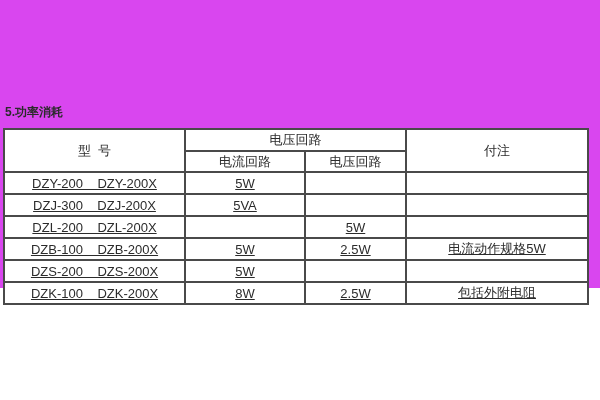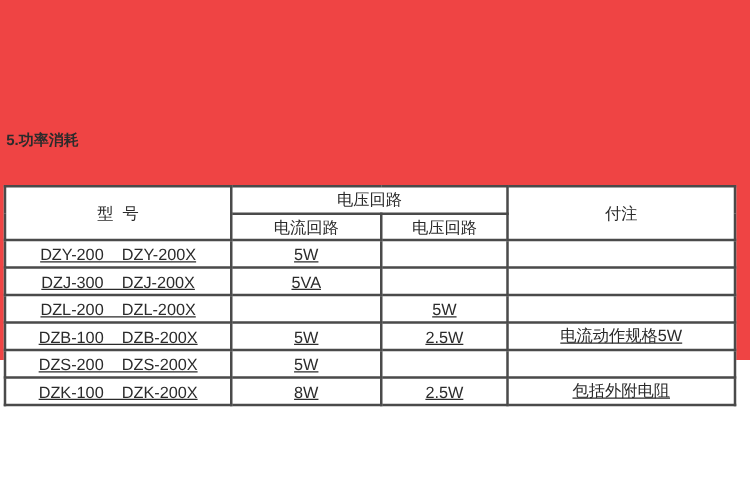--- a/index.html
+++ b/index.html
@@ -9,40 +9,39 @@
     width: 600px;
     height: 400px;
     font-family: "Liberation Sans", "DejaVu Sans", sans-serif;
     color: #2b2b2b;
     overflow: hidden;
   }
   .page {
     position: relative;
     width: 600px;
     height: 288px;
-    background: #ef4444;
+    background: #d946ef;
   }
   .section-title {
     position: absolute;
     left: 5px;
     top: 104px;
     font-size: 12px;
     font-weight: bold;
     color: #2b2b2b;
     white-space: pre;
   }
   table.spec {
     position: absolute;
     left: 3px;
     top: 128px;
     width: 584px;
     border-collapse: collapse;
     table-layout: fixed;
     background: #ffffff;
-    margin-top: 20px;
   }
   table.spec td, table.spec th {
     border: 2px solid #4a4a4a;
     padding: 0;
     text-align: center;
     vertical-align: middle;
     font-weight: normal;
     font-size: 13px;
     color: #2b2b2b;
     overflow: hidden;

